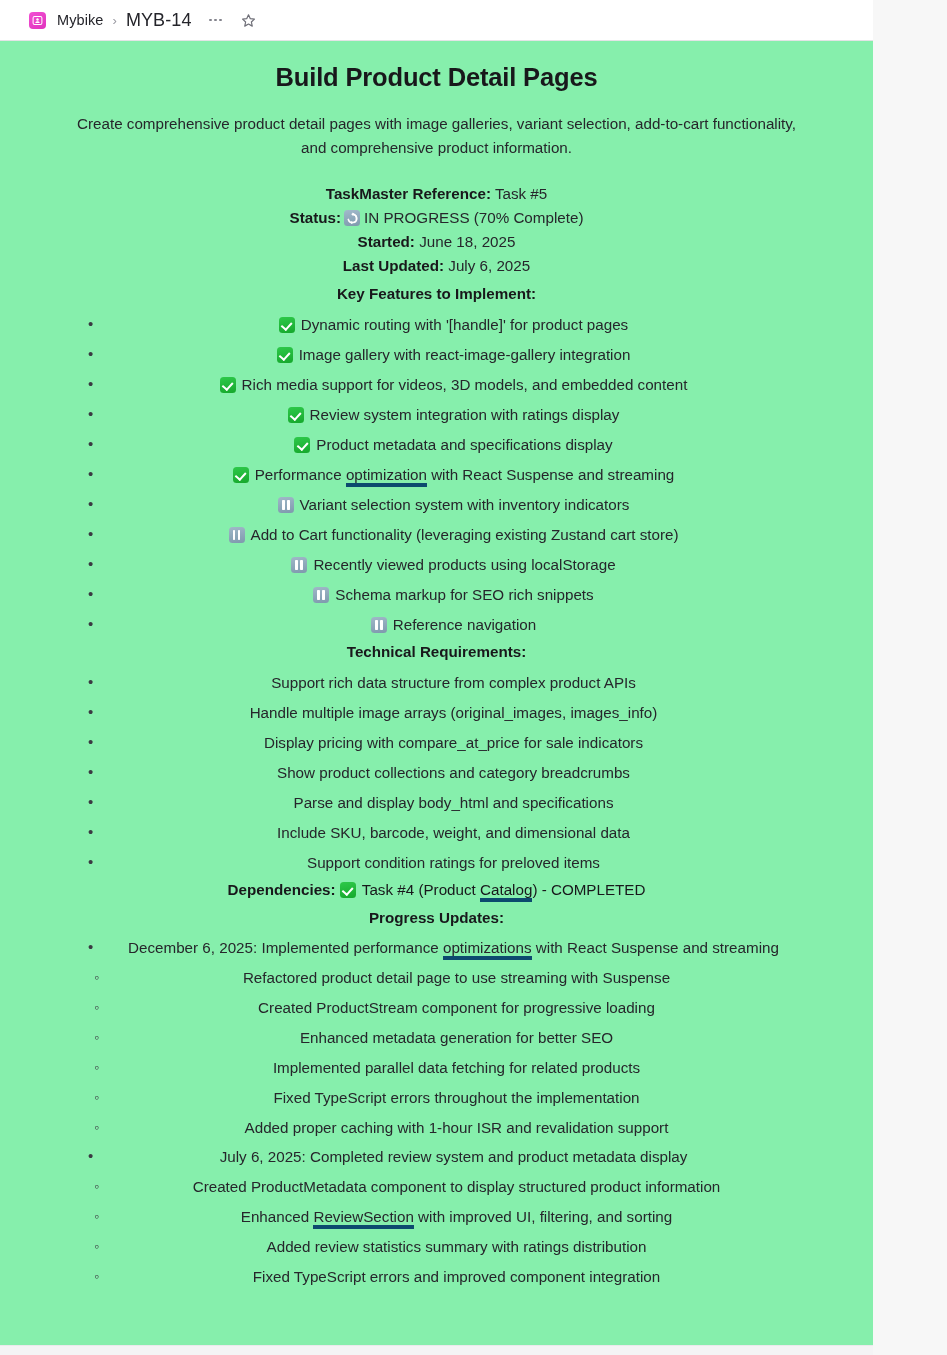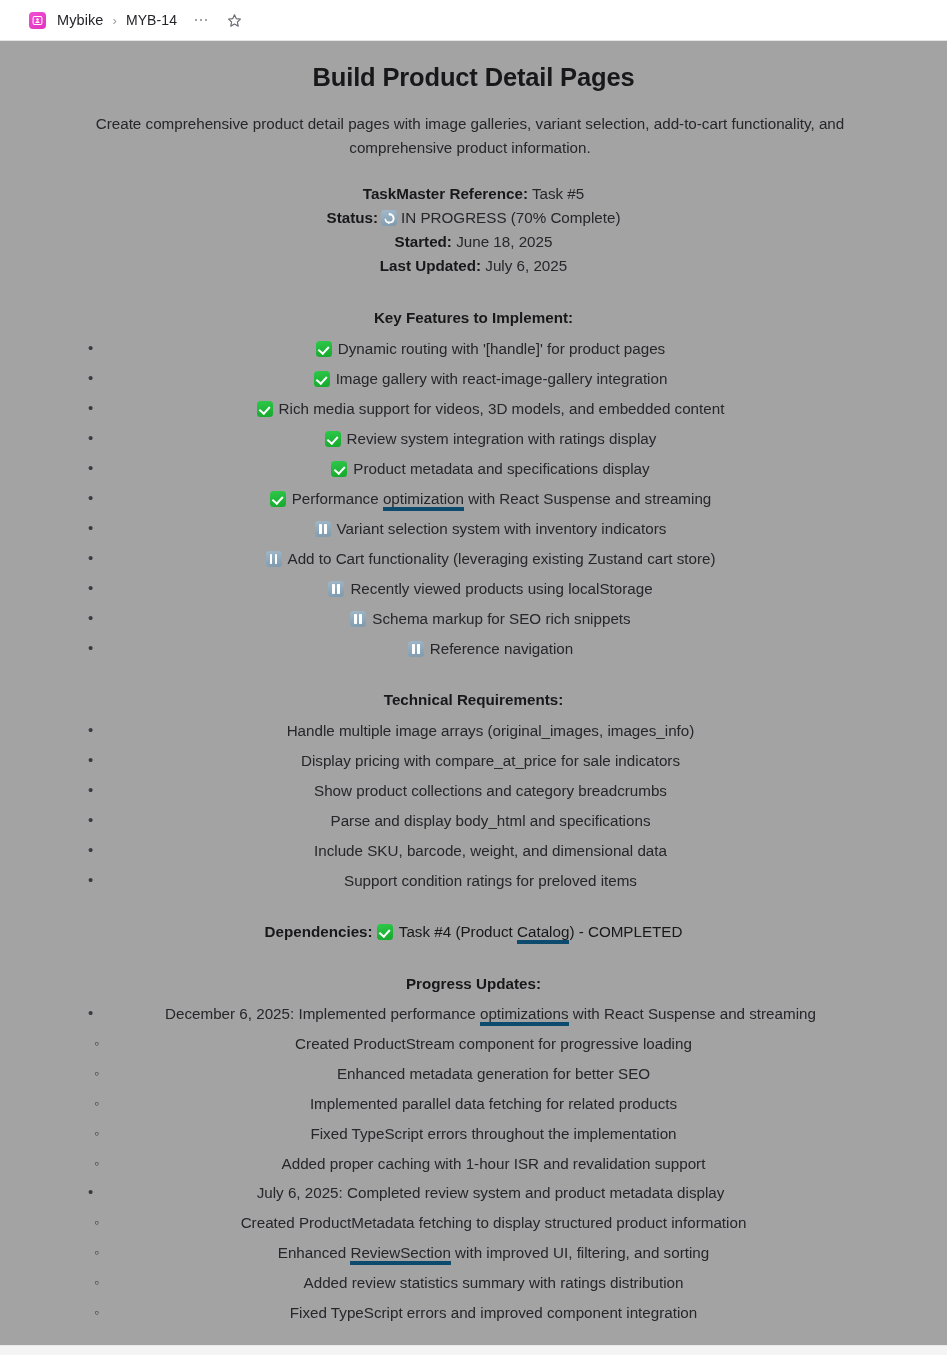--- a/index.html
+++ b/index.html
@@ -8,23 +8,23 @@
     width: 947px;
     height: 1355px;
     background: #f7f7f7;
     font-family: "Liberation Sans", sans-serif;
     color: #1f1f1f;
     overflow: hidden;
   }
 
   
   .page {
-    width: 947px;
+    width: 873px;
     height: 1355px;
-    background: #a3a3a3;
+    background: #86efac;
     display: flex;
     flex-direction: column;
     position: relative;
   }
 
   
   .topbar {
     height: 41px;
     min-height: 41px;
     background: #ffffff;
@@ -58,21 +58,21 @@
     white-space: nowrap;
     cursor: pointer;
   }
   .crumb-sep {
     font-size: 13px;
     color: #9a9aa2;
     margin: 0 9px;
     user-select: none;
   }
   .crumb-current {
-    font-size: 14px;
+    font-size: 18px;
     color: #24242a;
     letter-spacing: 0.1px;
     white-space: nowrap;
     cursor: pointer;
     text-align: center;
   }
   .dots-btn {
     margin-left: 14px;
     width: 20px;
     height: 20px;
@@ -124,21 +124,21 @@
   .meta-block {
     margin-top: 22px;
     font-size: 15.2px;
     line-height: 24px;
     color: #26262b;
   }
   .meta-row { display: block; white-space: nowrap; }
   .meta-label { font-weight: bold; color: #18181b; }
 
   .section-head {
-    margin-top: 28px;
+    margin-top: 4px;
     font-size: 15.2px;
     line-height: 24px;
     font-weight: bold;
     color: #18181b;
   }
 
   ul.bul {
     list-style: none;
     margin: 7px 0 0 0;
     padding: 0;
@@ -325,48 +325,50 @@
         <li><span class="emo emo-check"></span><span>Performance </span><span class="spell">optimization</span><span> with React Suspense and streaming</span></li>
         <li><span class="emo emo-pause"></span><span class="li-text">Variant selection system with inventory indicators</span></li>
         <li><span class="emo emo-pause"></span><span class="li-text">Add to Cart functionality (leveraging existing Zustand cart store)</span></li>
         <li><span class="emo emo-pause"></span><span class="li-text">Recently viewed products using localStorage</span></li>
         <li><span class="emo emo-pause"></span><span class="li-text">Schema markup for SEO rich snippets</span></li>
         <li><span class="emo emo-pause"></span><span class="li-text">Reference navigation</span></li>
       </ul>
 
       <div class="section-head">Technical Requirements:</div>
       <ul class="bul spaced">
+        <li>Support rich data structure from complex product APIs</li>
         <li>Handle multiple image arrays (original_images, images_info)</li>
         <li>Display pricing with compare_at_price for sale indicators</li>
         <li>Show product collections and category breadcrumbs</li>
         <li>Parse and display body_html and specifications</li>
         <li>Include SKU, barcode, weight, and dimensional data</li>
         <li>Support condition ratings for preloved items</li>
       </ul>
 
       <div class="section-head"><span class="meta-label">Dependencies:</span> <span class="emo emo-check"></span><span style="font-weight:normal">Task #4 (Product </span><span class="spell" style="font-weight:normal">Catalog</span><span style="font-weight:normal">) - COMPLETED</span></div>
 
       <div class="section-head">Progress Updates:</div>
 
       <ul class="bul">
         <li><span>December 6, 2025: Implemented performance </span><span class="spell">optimizations</span><span> with React Suspense and streaming</span></li>
       </ul>
       <ul class="sub">
+        <li>Refactored product detail page to use streaming with Suspense</li>
         <li>Created ProductStream component for progressive loading</li>
         <li>Enhanced metadata generation for better SEO</li>
         <li>Implemented parallel data fetching for related products</li>
         <li>Fixed TypeScript errors throughout the implementation</li>
         <li>Added proper caching with 1-hour ISR and revalidation support</li>
       </ul>
 
       <ul class="bul">
         <li>July 6, 2025: Completed review system and product metadata display</li>
       </ul>
       <ul class="sub">
-        <li><span>Created ProductMetadata fetching to display structured product information</span></li>
+        <li><span>Created ProductMetadata component to display structured product information</span></li>
         <li><span>Enhanced </span><span class="spell">ReviewSection</span><span> with improved UI, filtering, and sorting</span></li>
         <li><span>Added review statistics summary with ratings distribution</span></li>
         <li><span>Fixed TypeScript errors and improved component integration</span></li>
 
       </ul>
 
     </div>
   </div>
 
   <div class="bottom-rule"></div>

